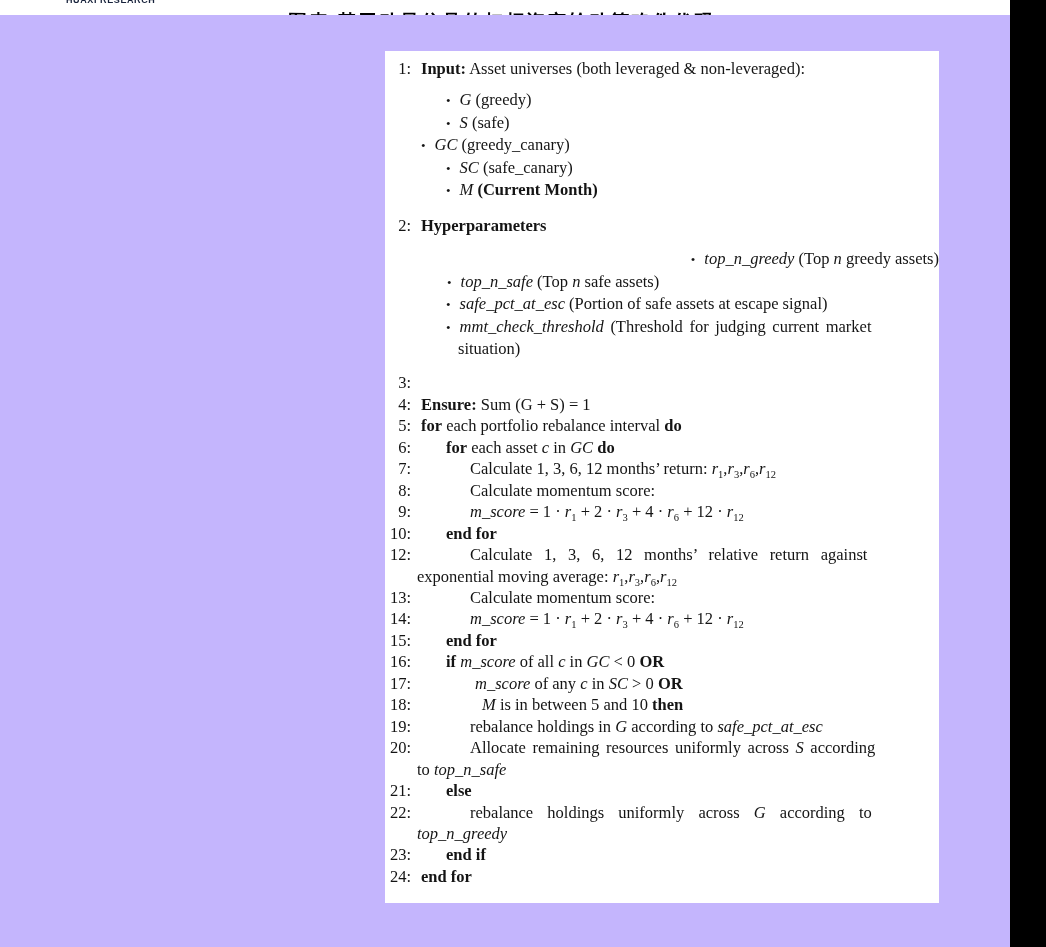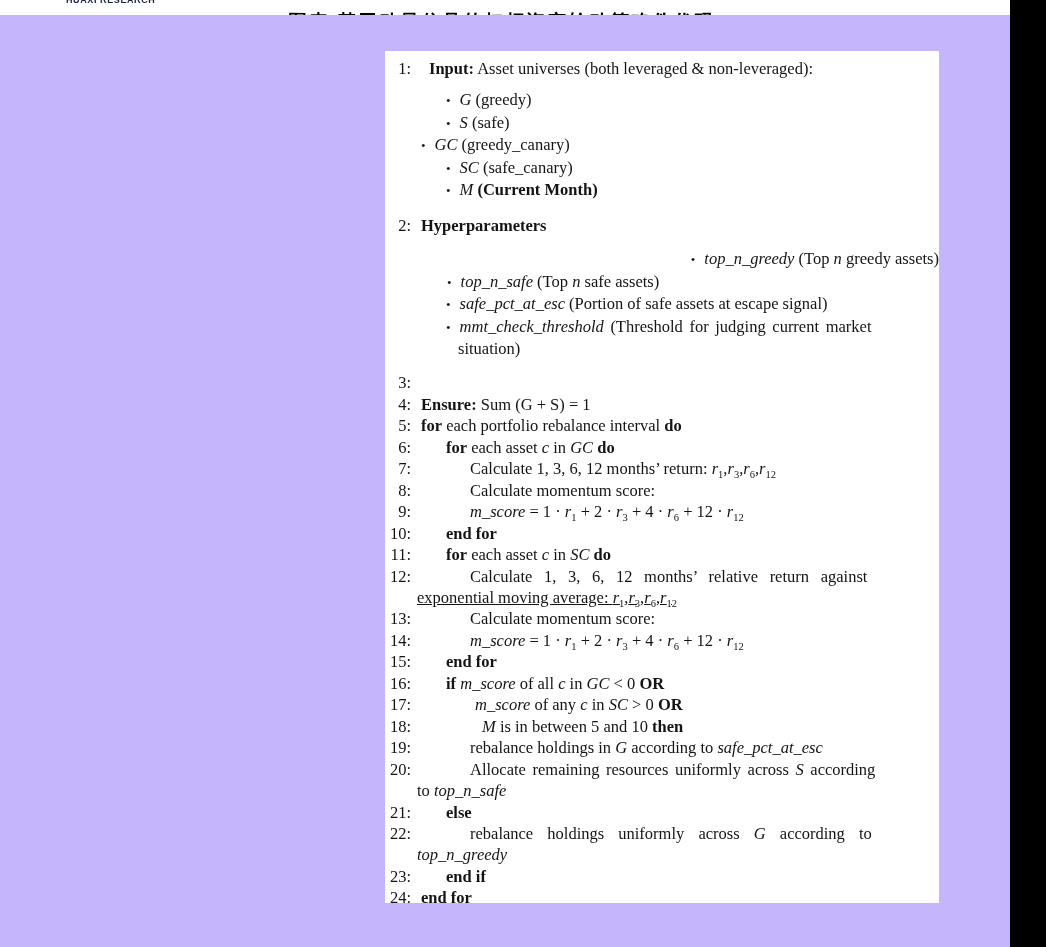--- a/index.html
+++ b/index.html
@@ -31,43 +31,42 @@
 
 <div class="screen">
 
   <div class="topstrip">
     <div class="logo-frag">HUAXI RESEARCH</div>
     <div class="title-frag">图表 基于动量信号的杠杆资产轮动策略伪代码 DRL</div>
   </div>
 
   <div class="algobox">
     <div>
-        <div class="row"><span class="num">1:</span><span class="txt" style="margin-left: 8px;"><span class="b">Input:</span><span class="n"> Asset universes (both leveraged &amp; non-leveraged):</span></span></div>
+        <div class="row"><span class="num">1:</span><span class="txt" style="margin-left: 0px;"><span class="b">Input:</span><span class="n"> Asset universes (both leveraged &amp; non-leveraged):</span></span></div>
         <div class="row" style="margin-top: 10px;"><span class="num"></span><span class="txt" style="margin-left: 25px;"><span class="dot">•</span><span class="i">G</span><span class="n"> (greedy)</span></span></div>
         <div class="row"><span class="num"></span><span class="txt" style="margin-left: 25px;"><span class="dot">•</span><span class="i">S</span><span class="n"> (safe)</span></span></div>
         <div class="row"><span class="num"></span><span class="txt" style=""><span class="dot">•</span><span class="i">GC</span><span class="n"> (greedy_canary)</span></span></div>
         <div class="row"><span class="num"></span><span class="txt" style="margin-left: 25px;"><span class="dot">•</span><span class="i">SC</span><span class="n"> (safe_canary)</span></span></div>
         <div class="row"><span class="num"></span><span class="txt" style="margin-left: 25px;"><span class="dot">•</span><span class="i">M</span><span class="n"> </span><span class="b">(Current Month)</span></span></div>
         <div class="row" style="margin-top: 13px;"><span class="num">2:</span><span class="txt" style="margin-left: 0px;"><span class="b">Hyperparameters</span></span></div>
         <div class="row" style="margin-top: 12px; justify-content: flex-end;"><span class="num"></span><span class="txt" style="margin-left: 25px;"><span class="dot">•</span><span class="i">top_n_greedy</span><span class="n"> (Top </span><span class="i">n</span><span class="n"> greedy assets)</span></span></div>
         <div class="row"><span class="num"></span><span class="txt" style="margin-left: 26px;"><span class="dot">•</span><span class="i">top_n_safe</span><span class="n"> (Top </span><span class="i">n</span><span class="n"> safe assets)</span></span></div>
         <div class="row"><span class="num"></span><span class="txt" style="margin-left: 25px;"><span class="dot">•</span><span class="i">safe_pct_at_esc</span><span class="n"> (Portion of safe assets at escape signal)</span></span></div>
         <div class="row ws1"><span class="num"></span><span class="txt" style="margin-left: 25px;"><span class="dot">•</span><span class="i">mmt_check_threshold</span><span class="n"> (Threshold for judging current market</span></span></div>
         <div class="row" style="padding-left: 73px;"><span class="txt"><span class="n">situation)</span></span></div>
         <div class="row" style="margin-top: 13px;"><span class="num">3:</span></div>
         <div class="row"><span class="num">4:</span><span class="txt" style="margin-left: 0px;"><span class="b">Ensure:</span><span class="n"> Sum (G + S) = 1</span></span></div>
         <div class="row"><span class="num">5:</span><span class="txt" style="margin-left: 0px;"><span class="b">for</span><span class="n"> each portfolio rebalance interval </span><span class="b">do</span></span></div>
         <div class="row"><span class="num">6:</span><span class="txt" style="margin-left: 25px;"><span class="b">for</span><span class="n"> each asset </span><span class="i">c</span><span class="n"> in </span><span class="i">GC</span><span class="n"> </span><span class="b">do</span></span></div>
         <div class="row"><span class="num">7:</span><span class="txt" style="margin-left: 49px;"><span class="n">Calculate 1, 3, 6, 12 months’ return: </span><span class="i">r</span><sub>1</sub><span class="n">,</span><span class="i">r</span><sub>3</sub><span class="n">,</span><span class="i">r</span><sub>6</sub><span class="n">,</span><span class="i">r</span><sub>12</sub></span></div>
         <div class="row"><span class="num">8:</span><span class="txt" style="margin-left: 49px;"><span class="n">Calculate momentum score:</span></span></div>
         <div class="row"><span class="num">9:</span><span class="txt" style="margin-left: 49px;"><span class="i">m_score</span><span class="n"> = 1 · </span><span class="i">r</span><sub>1</sub><span class="n"> + 2 · </span><span class="i">r</span><sub>3</sub><span class="n"> + 4 · </span><span class="i">r</span><sub>6</sub><span class="n"> + 12 · </span><span class="i">r</span><sub>12</sub></span></div>
         <div class="row"><span class="num">10:</span><span class="txt" style="margin-left: 25px;"><span class="b">end for</span></span></div>
-        <div class="row"><span class="num">11:</span><span class="txt" style="margin-left: 25px;"><span class="b">for</span><span class="n"> each asset </span><span class="i">c</span><span class="n"> in </span><span class="i">SC</span><span class="n"> </span><span class="b">do</span></span></div>
         <div class="row ws2"><span class="num">12:</span><span class="txt" style="margin-left: 49px;"><span class="n">Calculate 1, 3, 6, 12 months’ relative return against</span></span></div>
-        <div class="row" style="padding-left: 32px; text-decoration: underline;"><span class="txt"><span class="n">exponential moving average: </span><span class="i">r</span><sub>1</sub><span class="n">,</span><span class="i">r</span><sub>3</sub><span class="n">,</span><span class="i">r</span><sub>6</sub><span class="n">,</span><span class="i">r</span><sub>12</sub></span></div>
+        <div class="row" style="padding-left: 32px;"><span class="txt"><span class="n">exponential moving average: </span><span class="i">r</span><sub>1</sub><span class="n">,</span><span class="i">r</span><sub>3</sub><span class="n">,</span><span class="i">r</span><sub>6</sub><span class="n">,</span><span class="i">r</span><sub>12</sub></span></div>
         <div class="row"><span class="num">13:</span><span class="txt" style="margin-left: 49px;"><span class="n">Calculate momentum score:</span></span></div>
         <div class="row"><span class="num">14:</span><span class="txt" style="margin-left: 49px;"><span class="i">m_score</span><span class="n"> = 1 · </span><span class="i">r</span><sub>1</sub><span class="n"> + 2 · </span><span class="i">r</span><sub>3</sub><span class="n"> + 4 · </span><span class="i">r</span><sub>6</sub><span class="n"> + 12 · </span><span class="i">r</span><sub>12</sub></span></div>
         <div class="row"><span class="num">15:</span><span class="txt" style="margin-left: 25px;"><span class="b">end for</span></span></div>
         <div class="row"><span class="num">16:</span><span class="txt" style="margin-left: 25px;"><span class="b">if</span><span class="n"> </span><span class="i">m_score</span><span class="n"> of all </span><span class="i">c</span><span class="n"> in </span><span class="i">GC</span><span class="n"> &lt; 0 </span><span class="b">OR</span></span></div>
         <div class="row"><span class="num">17:</span><span class="txt" style="margin-left: 54px;"><span class="i">m_score</span><span class="n"> of any </span><span class="i">c</span><span class="n"> in </span><span class="i">SC</span><span class="n"> &gt; 0 </span><span class="b">OR</span></span></div>
         <div class="row"><span class="num">18:</span><span class="txt" style="margin-left: 61px;"><span class="i">M</span><span class="n"> is in between 5 and 10 </span><span class="b">then</span></span></div>
         <div class="row"><span class="num">19:</span><span class="txt" style="margin-left: 49px;"><span class="n">rebalance holdings in </span><span class="i">G</span><span class="n"> according to </span><span class="i">safe_pct_at_esc</span></span></div>
         <div class="row ws1"><span class="num">20:</span><span class="txt" style="margin-left: 49px;"><span class="n">Allocate remaining resources uniformly across </span><span class="i">S</span><span class="n"> according</span></span></div>
         <div class="row" style="padding-left: 32px;"><span class="txt"><span class="n">to </span><span class="i">top_n_safe</span></span></div>
         <div class="row"><span class="num">21:</span><span class="txt" style="margin-left: 25px;"><span class="b">else</span></span></div>

